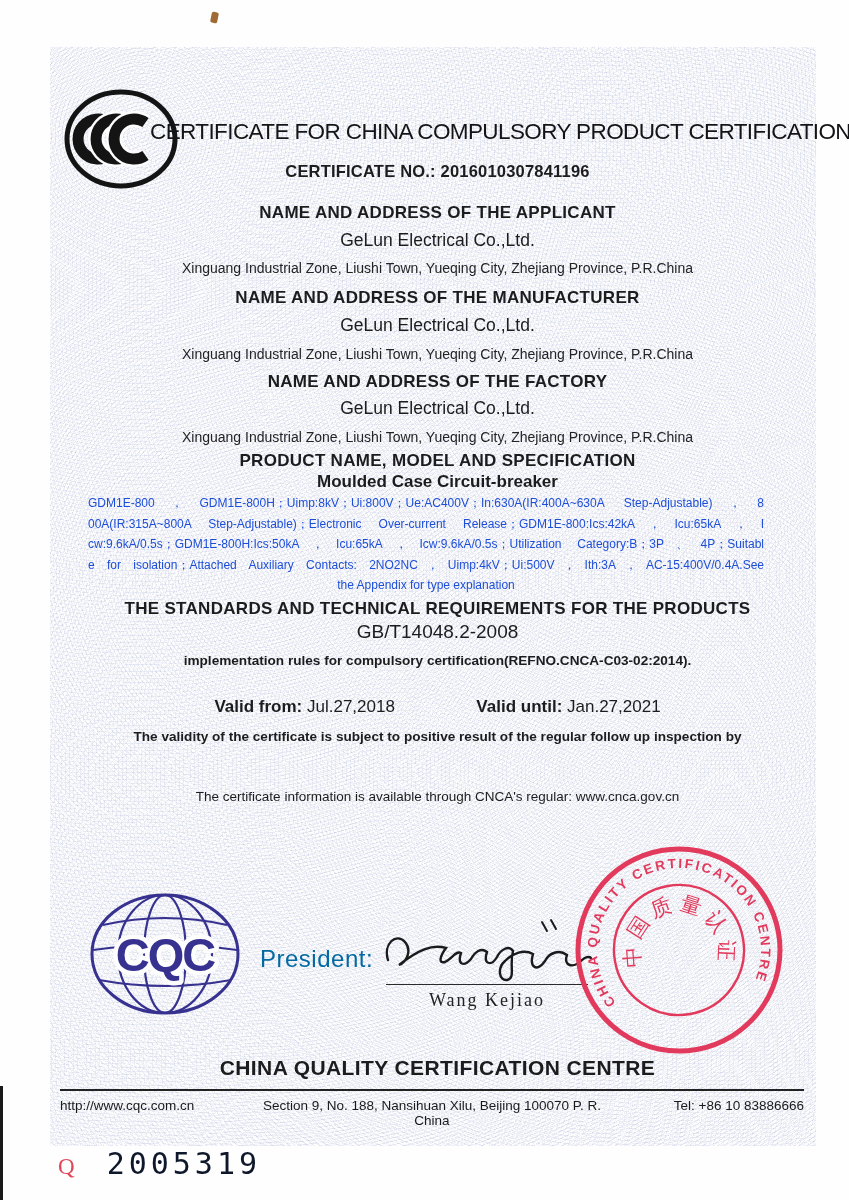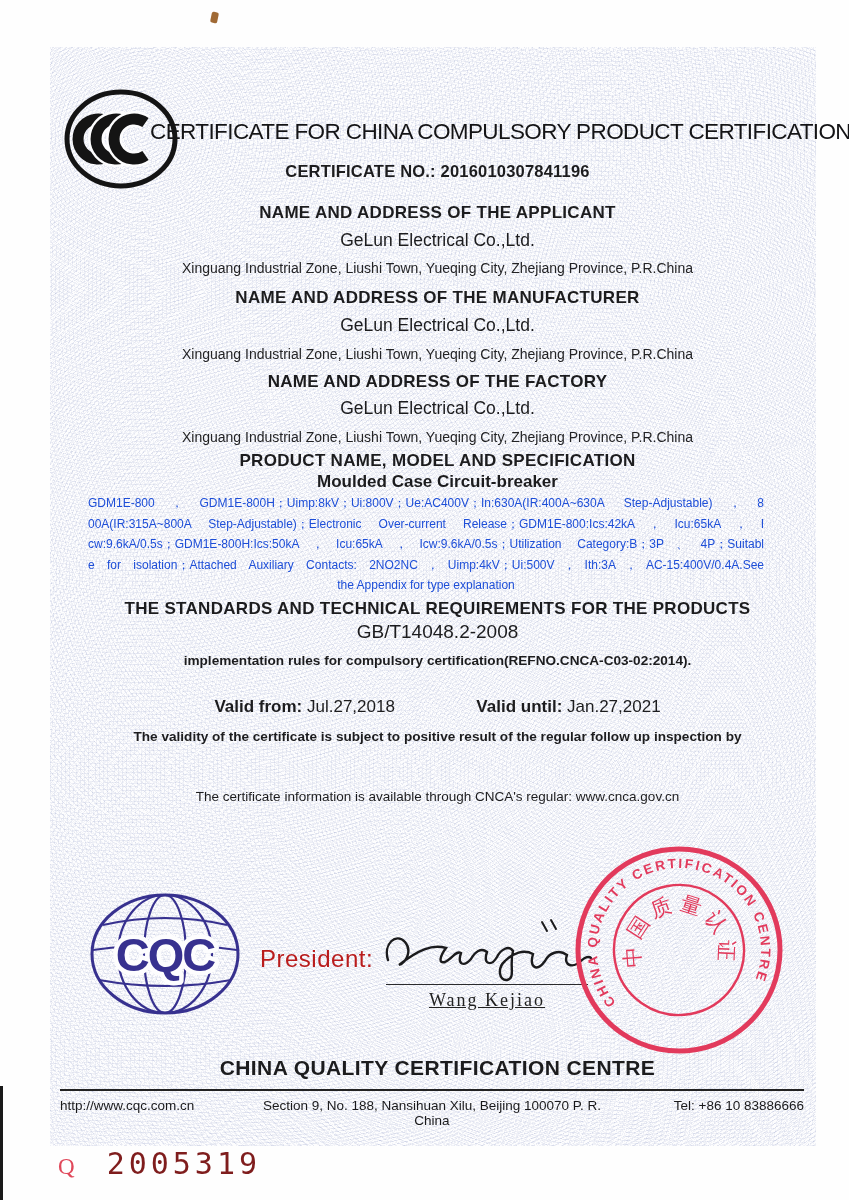--- a/index.html
+++ b/index.html
@@ -28,32 +28,32 @@
   .prodname{font-size:17px;font-weight:bold;}
   .spec{left:88px;width:676px;font-size:12px;line-height:20.6px;color:#1d4ed8;}
   .spec .jline{text-align:justify;text-align-last:justify;}
   .spec .cline{text-align:center;}
   .gb{font-size:19px;}
   .boldpar{font-size:13.6px;font-weight:bold;line-height:22px;}
   .validline{font-size:17px;}
   .validline b{font-weight:bold;}
   .smallreg{font-size:14px;}
   .infoline{font-size:13.5px;}
-  .president{font-size:24px;letter-spacing:.5px;color:#b91c1c;}
+  .president{font-size:24px;letter-spacing:.5px;color:#0369a1;}
   .sig-line{height:0;border-top:1.6px solid #2a2a2c;}
-  .sig-name{font-family:"Liberation Serif",serif;font-size:18px;letter-spacing:2px;text-align:center;color:#222;text-decoration:underline;}
+  .sig-name{font-family:"Liberation Serif",serif;font-size:18px;letter-spacing:2px;text-align:center;color:#222;}
   .footer-org{font-size:21px;font-weight:bold;letter-spacing:.4px;}
   .footer-rule{height:2px;background:#222;}
   .footer-row{display:flex;font-size:13.5px;color:#19191b;}
   .footer-row .fl{flex:1.1;text-align:left;}
   .footer-row .fm{flex:2;text-align:center;}
   .footer-row .fr{flex:1.1;text-align:right;}
   .serial{display:flex;align-items:baseline;}
   .serial-q{font-family:"Liberation Serif",serif;font-size:23px;color:#e0485a;}
-  .serial-num{font-family:"DejaVu Sans Mono","Liberation Mono",monospace;font-size:30px;letter-spacing:4px;color:#7f1d1d;margin-left:32px;}
+  .serial-num{font-family:"DejaVu Sans Mono","Liberation Mono",monospace;font-size:30px;letter-spacing:4px;color:#0f172a;margin-left:32px;}
   .speck{width:7px;height:11px;background:#a06a35;border-radius:2px;transform:rotate(12deg);}
   .edge-sliver{background:#191919;}
   svg text{font-family:"Liberation Sans",sans-serif;}
 </style>
 </head>
 <body>
 
 <div class="page">
 
   <div class="paper"></div>

